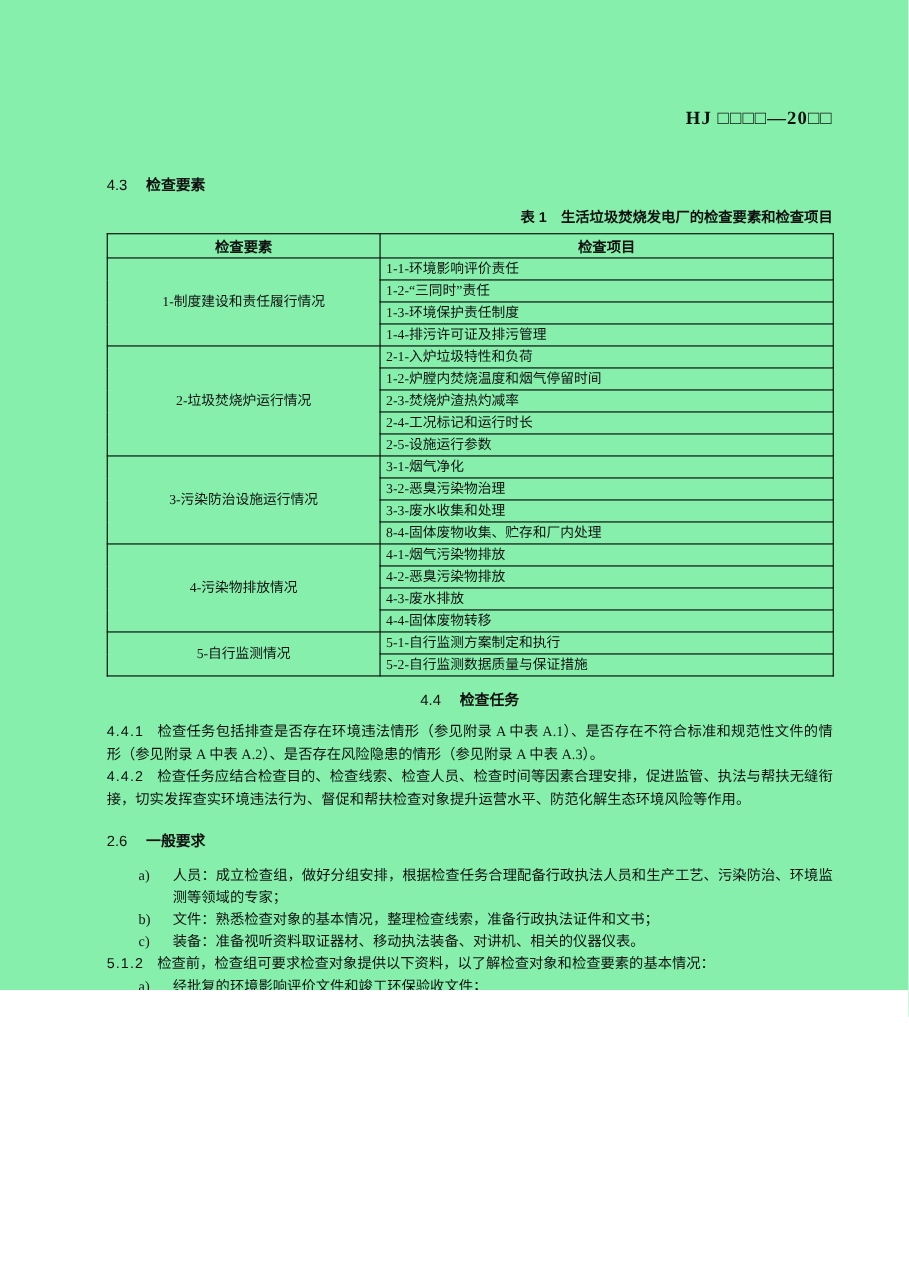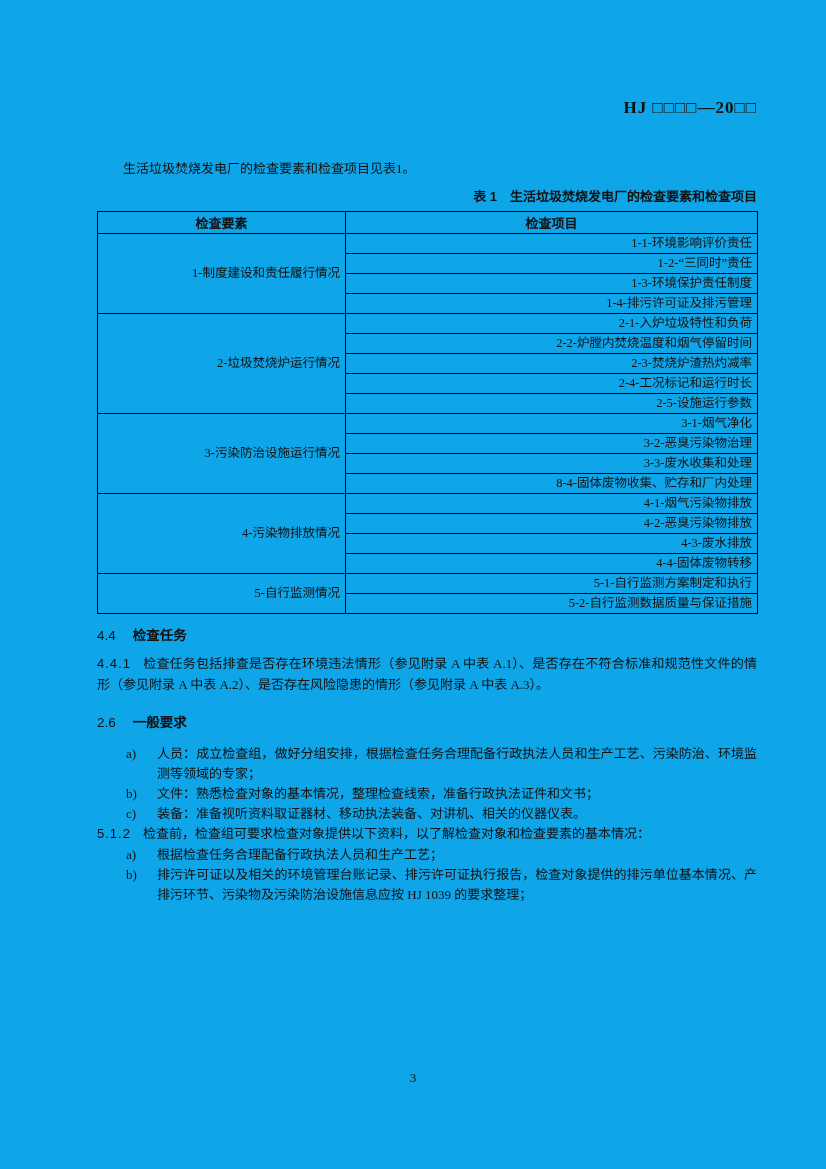--- a/index.html
+++ b/index.html
@@ -1,21 +1,21 @@
 <!DOCTYPE html>
 <html lang="zh-CN"><head>
 <meta charset="utf-8">
 <style>
   * { box-sizing: border-box; }
   html, body { margin: 0; padding: 0; background: #ffffff; }
   .page {
     position: relative;
     width: 826px;
-    height: 1169px;
-    background: #0ea5e9;
+    height: 900px;
+    background: #86efac;
     color: #111;
     padding: 98px 69px 12px 97px;
     overflow: hidden;
     font-family: "Liberation Serif", "DejaVu Serif", serif;
   }
   
   .doc-header {
     text-align: right;
     font-family: "Liberation Serif", "DejaVu Serif", serif;
     font-weight: bold;
@@ -83,21 +83,21 @@
   }
   table.tbl th {
     height: 22px;
     font-family: "Liberation Sans", "DejaVu Sans", sans-serif;
     font-weight: bold;
     font-size: 13px;
     text-align: center;
   }
   table.tbl col.c-elem { width: 248px; }
   table.tbl col.c-item { width: 412px; }
-  table.tbl td { height: 19px; line-height: 19px; text-align: right; }
+  table.tbl td { height: 19px; line-height: 19px; }
   td.elem { text-align: center; vertical-align: middle; }
   td.item { text-align: left; }
   
   .li {
     display: flex;
     margin-left: 29px;
     font-size: 13px;
     line-height: 20px;
   }
   .li .li-label { flex: none; width: 31px; }
@@ -112,22 +112,22 @@
     font-size: 13px;
   }
 </style>
 </head>
 <body>
 
 <div class="page">
 
   <div class="doc-header">HJ □□□□—20□□</div>
 
-
-  <p class="intro">生活垃圾焚烧发电厂的检查要素和检查项目见表1。</p>
+  <h3 class="h3"><span class="hnum">4.3</span><span>检查要素</span></h3>
+
 
   <div class="tbl-title">表 1　生活垃圾焚烧发电厂的检查要素和检查项目</div>
 
   <table class="tbl">
     <colgroup>
         <col class="c-elem">
         <col class="c-item">
       </colgroup>
     <tbody>
       <tr>
@@ -146,21 +146,21 @@
         </tr>
       <tr>
           <td class="item">1-4-排污许可证及排污管理</td>
         </tr>
 
       <tr>
         <td class="elem" rowspan="5">2-垃圾焚烧炉运行情况</td>
         <td class="item">2-1-入炉垃圾特性和负荷</td>
       </tr>
       <tr>
-          <td class="item">2-2-炉膛内焚烧温度和烟气停留时间</td>
+          <td class="item">1-2-炉膛内焚烧温度和烟气停留时间</td>
         </tr>
       <tr>
           <td class="item">2-3-焚烧炉渣热灼减率</td>
         </tr>
       <tr>
           <td class="item">2-4-工况标记和运行时长</td>
         </tr>
       <tr>
           <td class="item">2-5-设施运行参数</td>
         </tr>
@@ -196,44 +196,45 @@
       <tr>
         <td class="elem" rowspan="2">5-自行监测情况</td>
         <td class="item">5-1-自行监测方案制定和执行</td>
       </tr>
       <tr>
           <td class="item">5-2-自行监测数据质量与保证措施</td>
         </tr>
     </tbody>
   </table>
 
-  <h3 class="h3" style="margin-top:12px; margin-bottom:9px;"><span class="hnum">4.4</span><span>检查任务</span></h3>
+  <h3 class="h3" style="margin-top:12px; margin-bottom:9px;text-align:center;"><span class="hnum">4.4</span><span>检查任务</span></h3>
 
   <p class="clause"><span class="cnum">4.4.1</span><span>检查任务包括排查是否存在环境违法情形（参见附录 A 中表 A.1）、是否存在不符合标准和规范性文件的情形（参见附录 A 中表 A.2）、是否存在风险隐患的情形（参见附录 A 中表 A.3）。</span></p>
+  <p class="clause"><span class="cnum">4.4.2</span><span>检查任务应结合检查目的、检查线索、检查人员、检查时间等因素合理安排，促进监管、执法与帮扶无缝衔接，切实发挥查实环境违法行为、督促和帮扶检查对象提升运营水平、防范化解生态环境风险等作用。</span></p>
 
 
   <h3 class="h3" style="margin-top:18px; margin-bottom:12px;"><span class="hnum">2.6</span><span>一般要求</span></h3>
 
   <div class="li">
       <span class="li-label">a)</span>
       <span class="li-text">人员：成立检查组，做好分组安排，根据检查任务合理配备行政执法人员和生产工艺、污染防治、环境监测等领域的专家；</span>
     </div>
   <div class="li">
       <span class="li-label">b)</span>
       <span class="li-text">文件：熟悉检查对象的基本情况，整理检查线索，准备行政执法证件和文书；</span>
     </div>
   <div class="li">
       <span class="li-label">c)</span>
       <span class="li-text">装备：准备视听资料取证器材、移动执法装备、对讲机、相关的仪器仪表。</span>
     </div>
 
   <p class="clause"><span class="cnum">5.1.2</span><span>检查前，检查组可要求检查对象提供以下资料，以了解检查对象和检查要素的基本情况：</span></p>
   <div class="li">
       <span class="li-label">a)</span>
-      <span class="li-text">根据检查任务合理配备行政执法人员和生产工艺；</span>
+      <span class="li-text">经批复的环境影响评价文件和竣工环保验收文件；</span>
     </div>
   <div class="li">
       <span class="li-label">b)</span>
       <span class="li-text">排污许可证以及相关的环境管理台账记录、排污许可证执行报告，检查对象提供的排污单位基本情况、产排污环节、污染物及污染防治设施信息应按 HJ 1039 的要求整理；</span>
     </div>
 
   <div class="page-num">3</div>
 
 </div>
 

